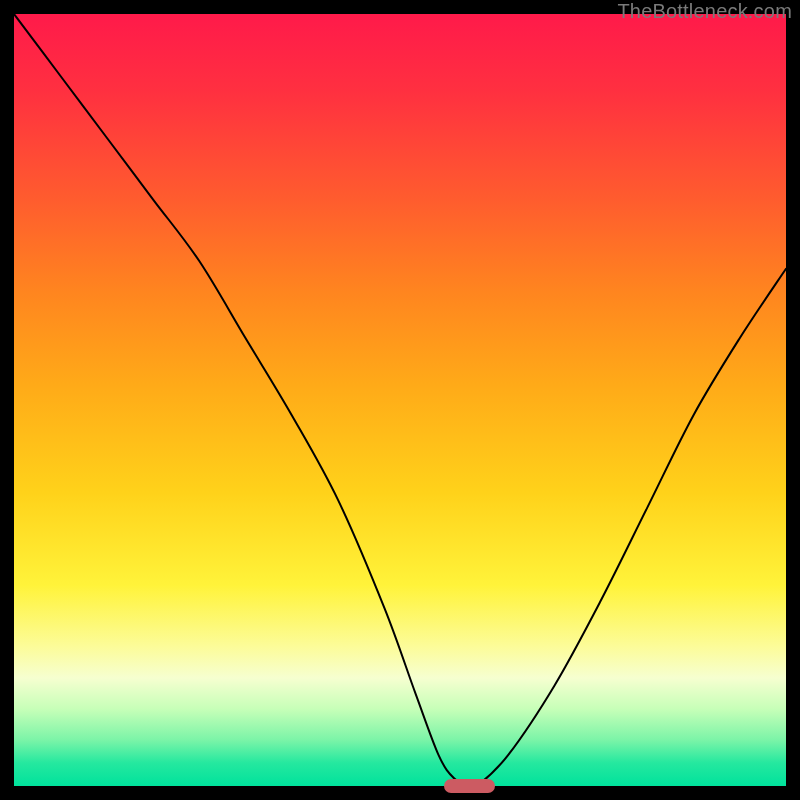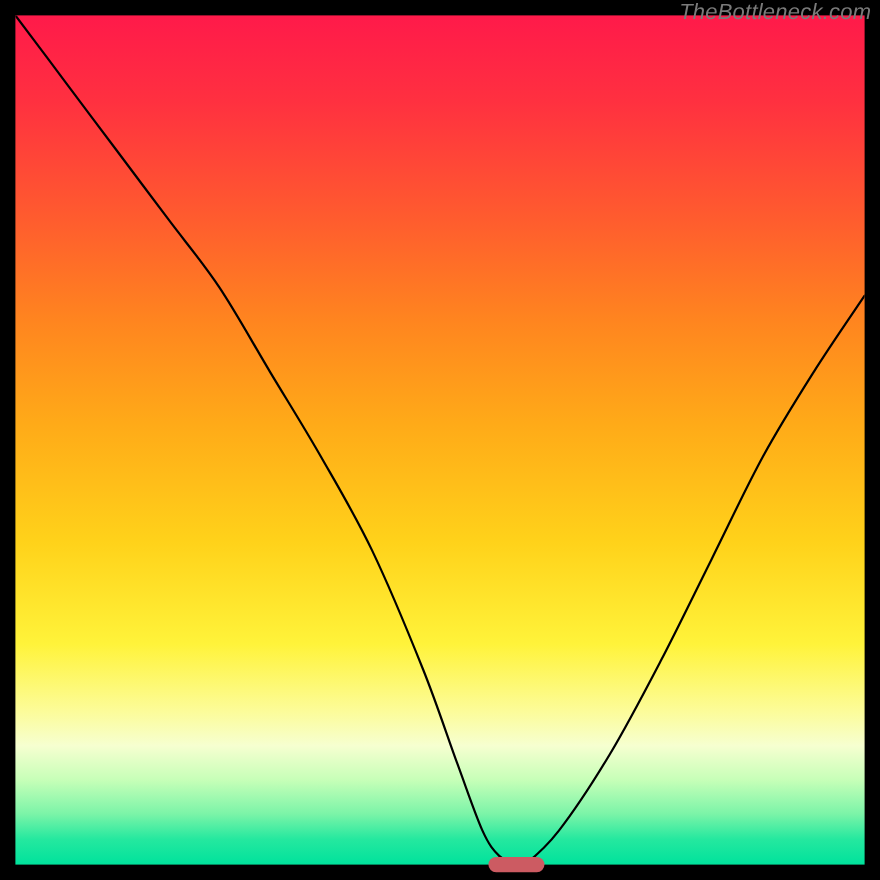--- a/index.html
+++ b/index.html
@@ -9,21 +9,20 @@
     height: 800px;
     background: #000;
     font-family: Arial, Helvetica, sans-serif;
     overflow: hidden;
   }
   .frame {
     position: relative;
     width: 800px;
     height: 800px;
     background: #000;
-    font-style: italic;
   }
   .plot-area {
     position: absolute;
     left: 14px;
     top: 14px;
     width: 772px;
     height: 772px;
     background: linear-gradient(
       to bottom,
       #ff1a4a 0%,

